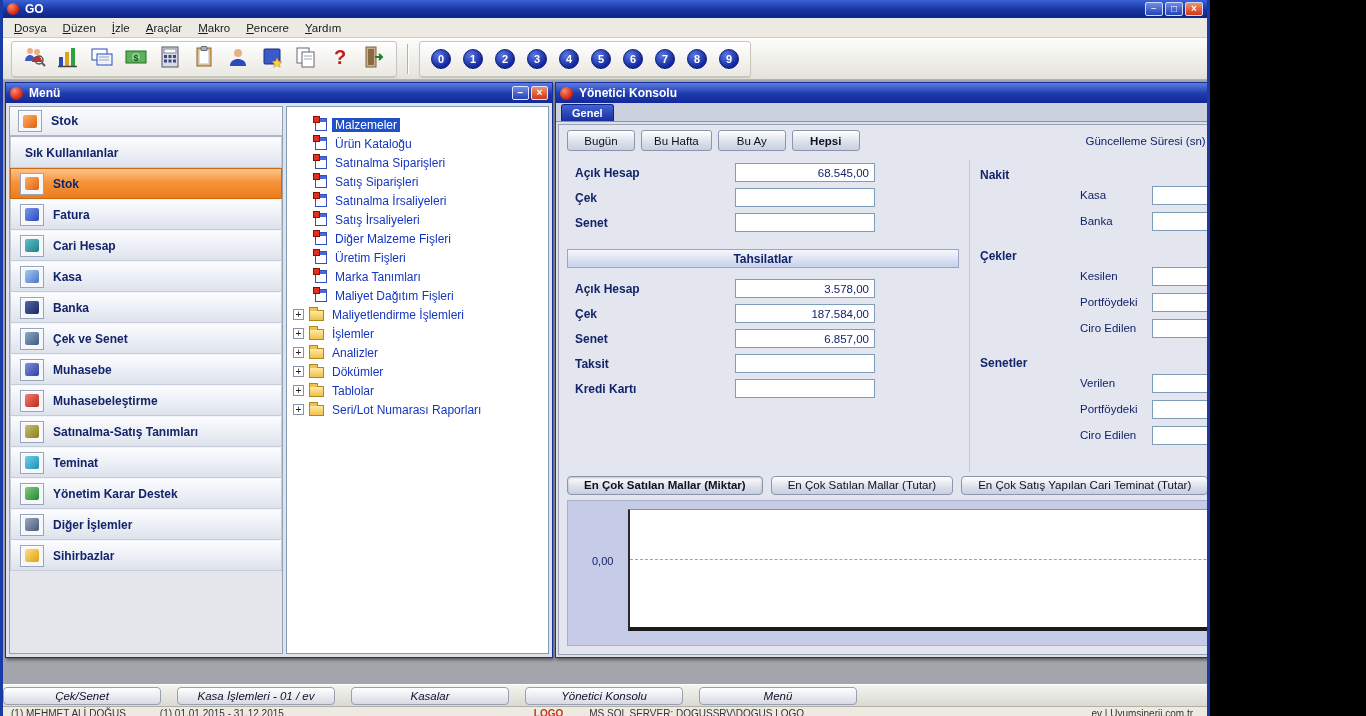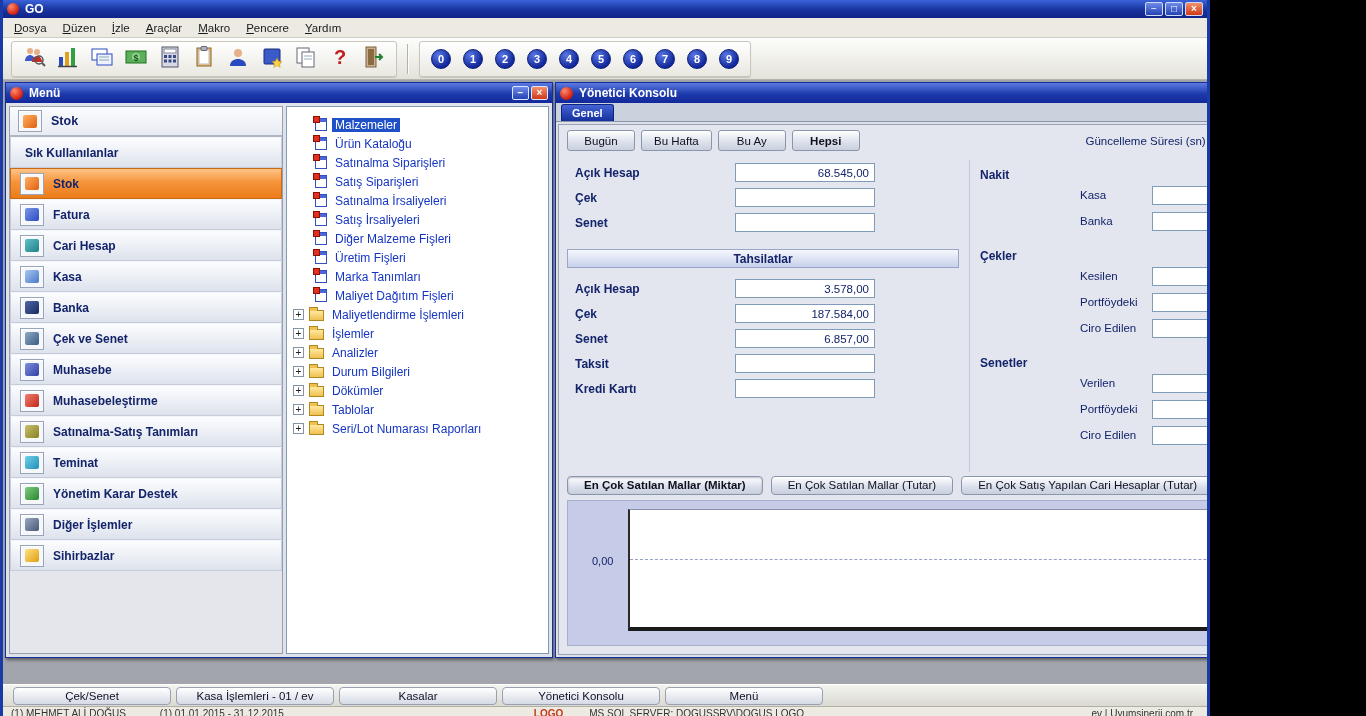--- a/index.html
+++ b/index.html
@@ -135,22 +135,22 @@
     background:linear-gradient(#ffffff,#d9deea 60%,#c9cfdd); cursor:default; }
   .chart-tab.active { font-weight:bold; box-shadow:inset 0 1px 2px rgba(0,0,40,.25); }
 
   .chart { position:relative; flex:1; margin:2px 8px 8px; background:#c6cbe7; border:1px solid #a8aecb; }
   .ylabel { position:absolute; left:24px; top:calc(42% - 6px); font-size:11px; color:#14246a; }
   .plot { position:absolute; left:60px; top:8px; right:6px; bottom:14px; background:#fff;
     border:1px solid #8890ac; border-left:2px solid #2a2a2a; border-bottom:4px solid #1a1a1a; }
   .zeroline { position:absolute; left:0; right:0; top:42%; border-top:1px dashed #98a0c4; }
 
   
-  .taskbar { height:22px; flex:none; display:flex; align-items:center; gap:5px; padding:0 10px;
-    background:linear-gradient(#f4f4f0,#dadad2); border-top:1px solid #fff; }
+  .taskbar { height:22px; flex:none; display:flex; align-items:center; gap:16px; padding:0 0;
+    background:linear-gradient(#f4f4f0,#dadad2); border-top:1px solid #fff;font-style:italic; }
   .task-btn { width:158px; height:18px; display:flex; align-items:center; justify-content:center;
     font-size:11.5px; color:#101028; border:1px solid #98a0b2; border-radius:4px;
     background:linear-gradient(#ffffff,#d6dae4); cursor:default; white-space:nowrap; overflow:hidden; }
   .statusbar { height:10px; flex:none; display:flex; align-items:flex-start; overflow:hidden; gap:0;
     background:#edeae2; border-top:1px solid #b2b0a6; font-size:10px; color:#333; padding:1px 8px 0; }
   .sb { white-space:nowrap; }
   .sb-period { margin-left:34px; } .sb-brand { margin-left:250px; font-weight:bold; color:#c23a18; }
   .sb-server { margin-left:26px; } .sb-site { margin-left:auto; margin-right:6px; }
 </style>
 </head>
@@ -456,25 +456,20 @@
             <span class="tlabel">İşlemler</span>
           </div>
           <div class="tree-item fold">
             <span class="expander"></span>
             <span class="folder-icon"></span>
             <span class="tlabel">Analizler</span>
           </div>
           <div class="tree-item fold">
             <span class="expander"></span>
             <span class="folder-icon"></span>
-            <span class="tlabel">Durum Bilgileri</span>
-          </div>
-          <div class="tree-item fold">
-            <span class="expander"></span>
-            <span class="folder-icon"></span>
             <span class="tlabel">Dökümler</span>
           </div>
           <div class="tree-item fold">
             <span class="expander"></span>
             <span class="folder-icon"></span>
             <span class="tlabel">Tablolar</span>
           </div>
           <div class="tree-item fold">
             <span class="expander"></span>
             <span class="folder-icon"></span>
@@ -588,21 +583,21 @@
                 <span class="rlabel">Ciro Edilen</span>
                 <div class="val-input"></div>
               </div>
             </div>
           </div>
         </div>
 
         <div class="chart-tabs">
           <div class="chart-tab active">En Çok Satılan Mallar (Miktar)</div>
           <div class="chart-tab">En Çok Satılan Mallar (Tutar)</div>
-          <div class="chart-tab">En Çok Satış Yapılan Cari Hesaplar (Tutar)</div>
+          <div class="chart-tab">En Çok Satış Yapılan Cari Teminat (Tutar)</div>
         </div>
 
         <div class="chart">
           <span class="ylabel">0,00</span>
           <div class="plot">
             <div class="zeroline"></div>
           </div>
         </div>
       </div>
     </div>

